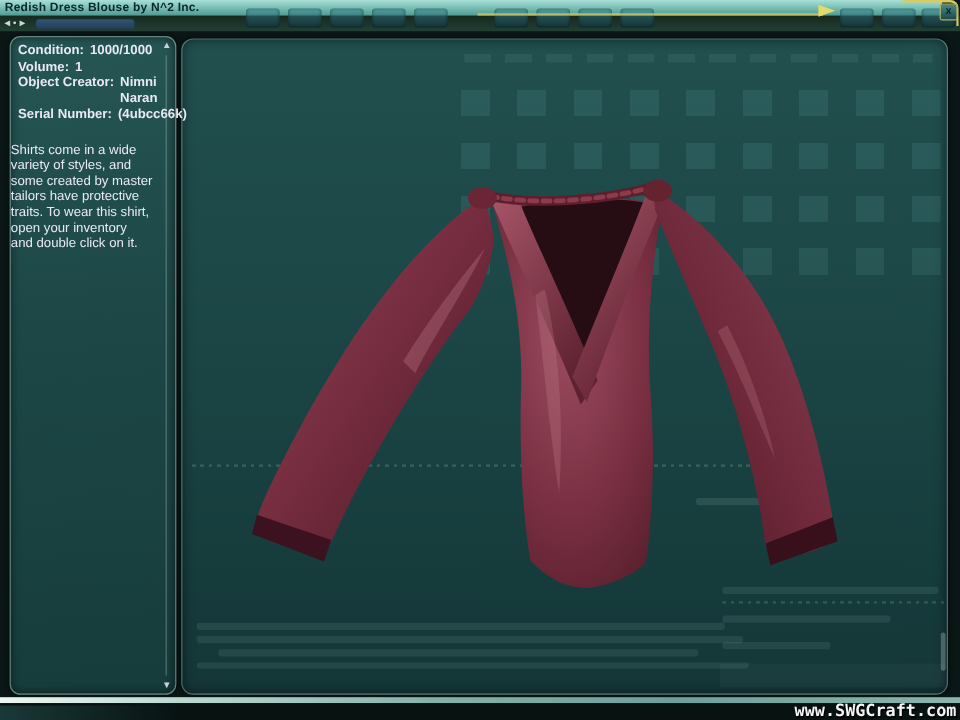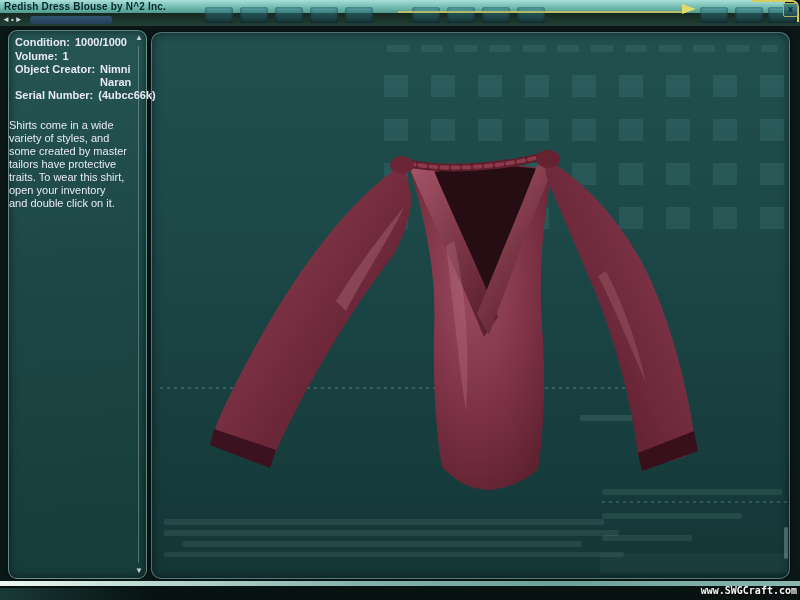--- a/index.html
+++ b/index.html
@@ -114,21 +114,21 @@
   
   .bottom-stripe{
     position:absolute;left:0;top:581px;width:800px;height:5px;z-index:5;
     background:linear-gradient(90deg,#eef8f4 0%,#bcd9d2 18%,#84b2aa 45%,#6ba199 70%,#8ab6ae 100%);
   }
   .bottom-bar{position:absolute;left:0;top:586px;width:800px;height:14px;background:#071211;z-index:5;}
   .bottom-glow{position:absolute;left:0;top:588px;width:150px;height:12px;z-index:6;
     background:linear-gradient(90deg,rgba(60,130,125,.35),transparent);}
   .watermark{
     position:absolute;right:3px;top:585px;z-index:7;
-    font-family:"DejaVu Sans Mono",monospace;font-size:10px;font-weight:bold;color:#f4f4f4;
+    font-family:"DejaVu Sans Mono",monospace;font-size:14px;font-weight:bold;color:#f4f4f4;
     text-shadow:1px 1px 0 #000;letter-spacing:0;
   }
 </style>
 </head>
 <body>
 
 <div class="titlebar">
   <span class="title-text">Redish Dress Blouse by N^2 Inc.</span>
 </div>
 

